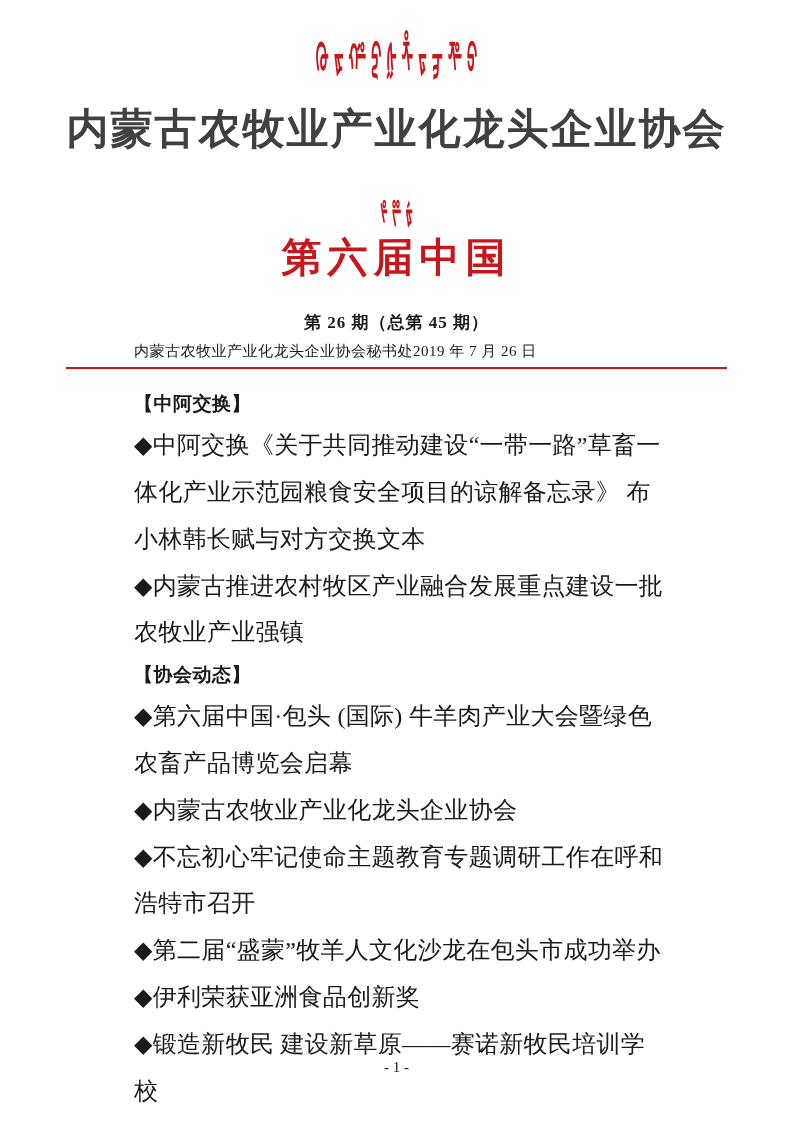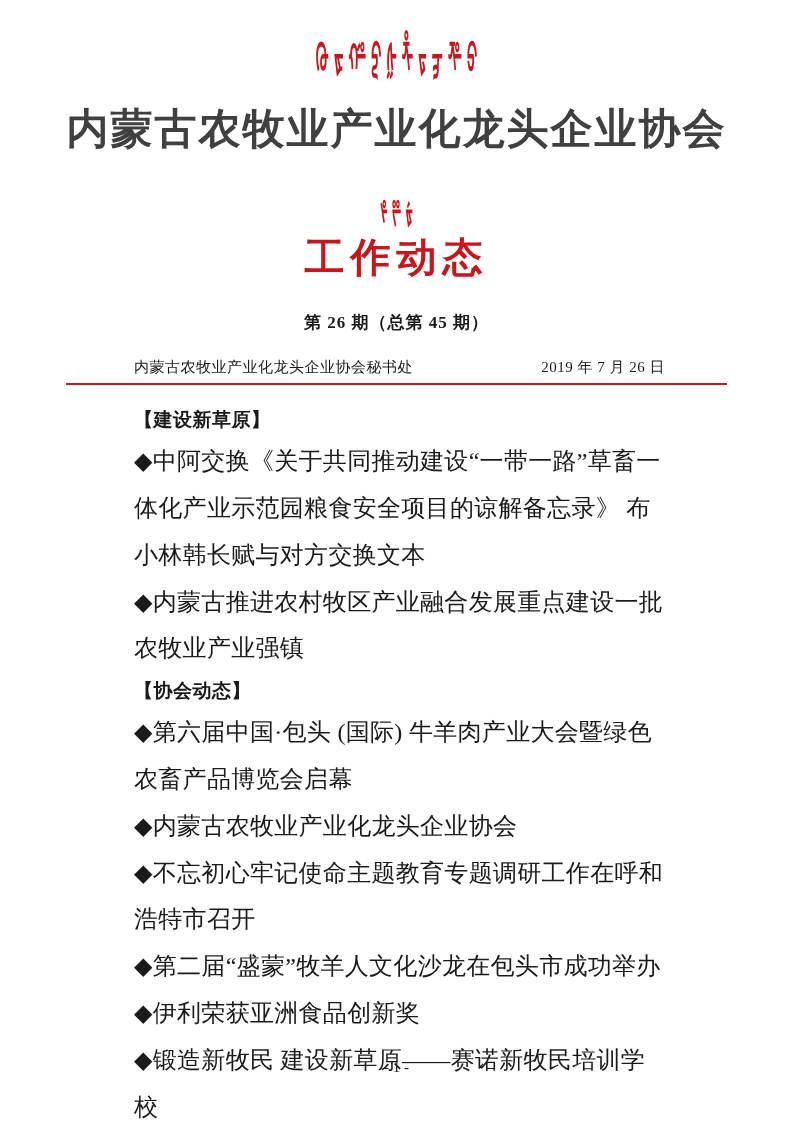--- a/index.html
+++ b/index.html
@@ -76,27 +76,26 @@
     text-align: center;
     font-weight: bold;
     font-size: 17px;
     margin-top: 26px;
     letter-spacing: 1px;
   }
 
   
   .meta-row {
     display: flex;
-    justify-content: space-between;
+    justify-content: flex-start;
     align-items: flex-end;
     padding: 0 112px 0 118px;
-    margin-top: 24px;
+    margin-top: 8px;
     font-size: 15px;
     letter-spacing: 0.5px;
-    gap: 18px;
   }
   .meta-left { white-space: nowrap; }
   .meta-right { white-space: nowrap; }
   .red-rule {
     height: 2px;
     background: #c8161d;
     margin: 6px 50px 0 50px;
   }
 
   
@@ -136,35 +135,35 @@
 </style>
 </head>
 <body>
 
 <div class="page">
 
   <div class="masthead">
     <div class="mongolian-row">ᢙ ᢘ ᢚ ᢓ ᢔ ᢜ ᢑ ᢖ ᢝ ᢒ</div>
     <div class="masthead-title">内蒙古农牧业产业化龙头企业协会</div>
     <div class="mongolian-row2">ᢞ ᢟ ᢠ</div>
-    <div class="masthead-sub">工作动态</div>
+    <div class="masthead-sub">第六届中国</div>
   </div>
 
   <div class="issue-line">第 26 期（总第 45 期）</div>
 
   <div class="meta-row">
     <div class="meta-left">内蒙古农牧业产业化龙头企业协会秘书处</div>
     <div class="meta-right">2019 年 7 月 26 日</div>
   </div>
   <div class="red-rule"></div>
 
 
   <div class="body">
 
-    <div class="section-head">【建设新草原】</div>
+    <div class="section-head">【中阿交换】</div>
     <div class="entry">◆中阿交换《关于共同推动建设“一带一路”草畜一体化产业示范园粮食安全项目的谅解备忘录》 布小林韩长赋与对方交换文本</div>
     <div class="entry">◆内蒙古推进农村牧区产业融合发展重点建设一批农牧业产业强镇</div>
 
     <div class="section-head">【协会动态】</div>
     <div class="entry">◆第六届中国·包头 (国际) 牛羊肉产业大会暨绿色农畜产品博览会启幕</div>
     <div class="entry">◆内蒙古农牧业产业化龙头企业协会</div>
     <div class="entry">◆不忘初心牢记使命主题教育专题调研工作在呼和浩特市召开</div>
     <div class="entry">◆第二届“盛蒙”牧羊人文化沙龙在包头市成功举办</div>
     <div class="entry">◆伊利荣获亚洲食品创新奖</div>
     <div class="entry">◆锻造新牧民 建设新草原——赛诺新牧民培训学校</div>

